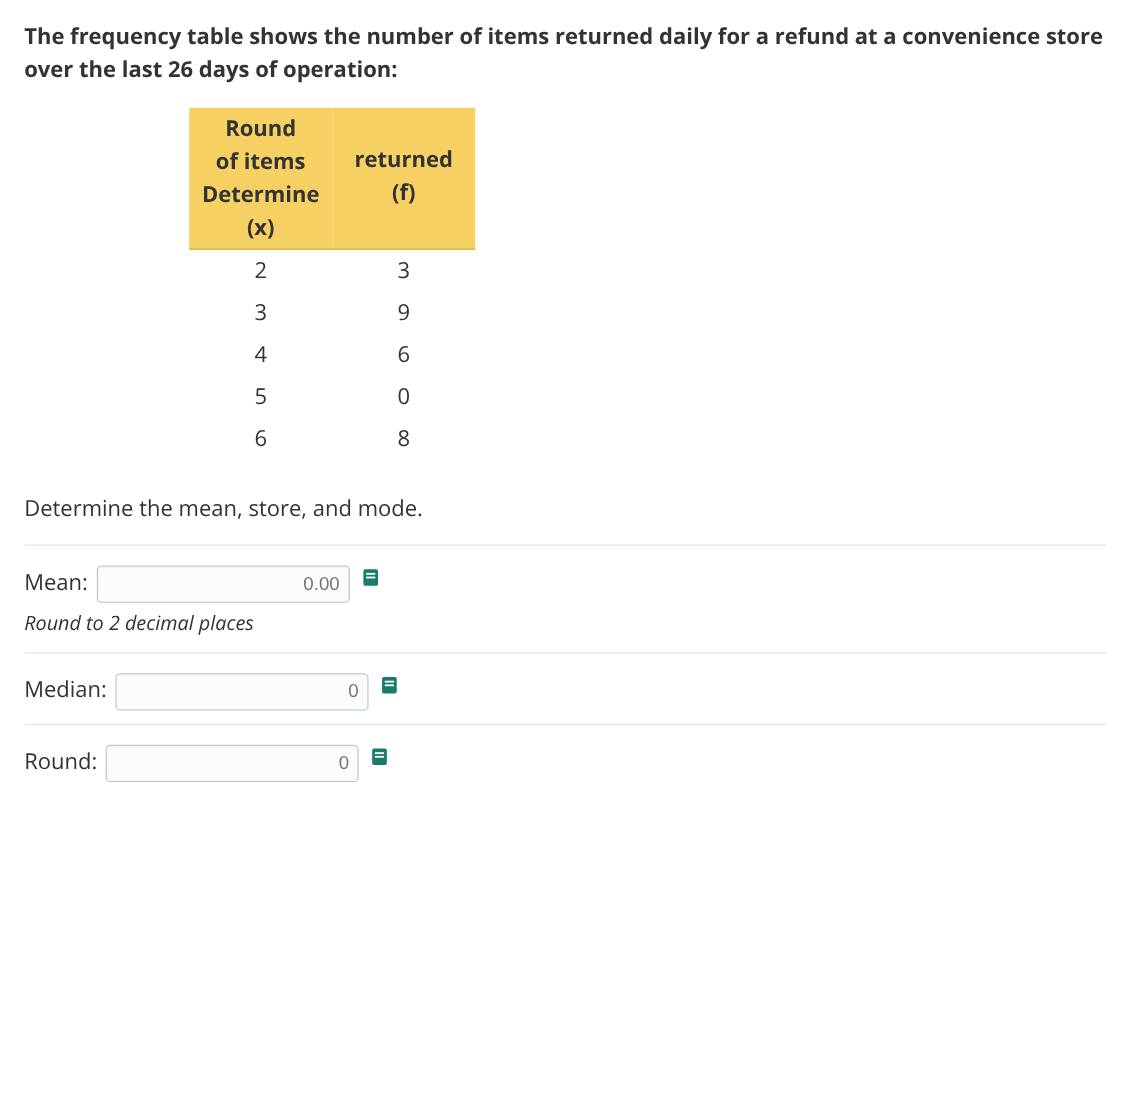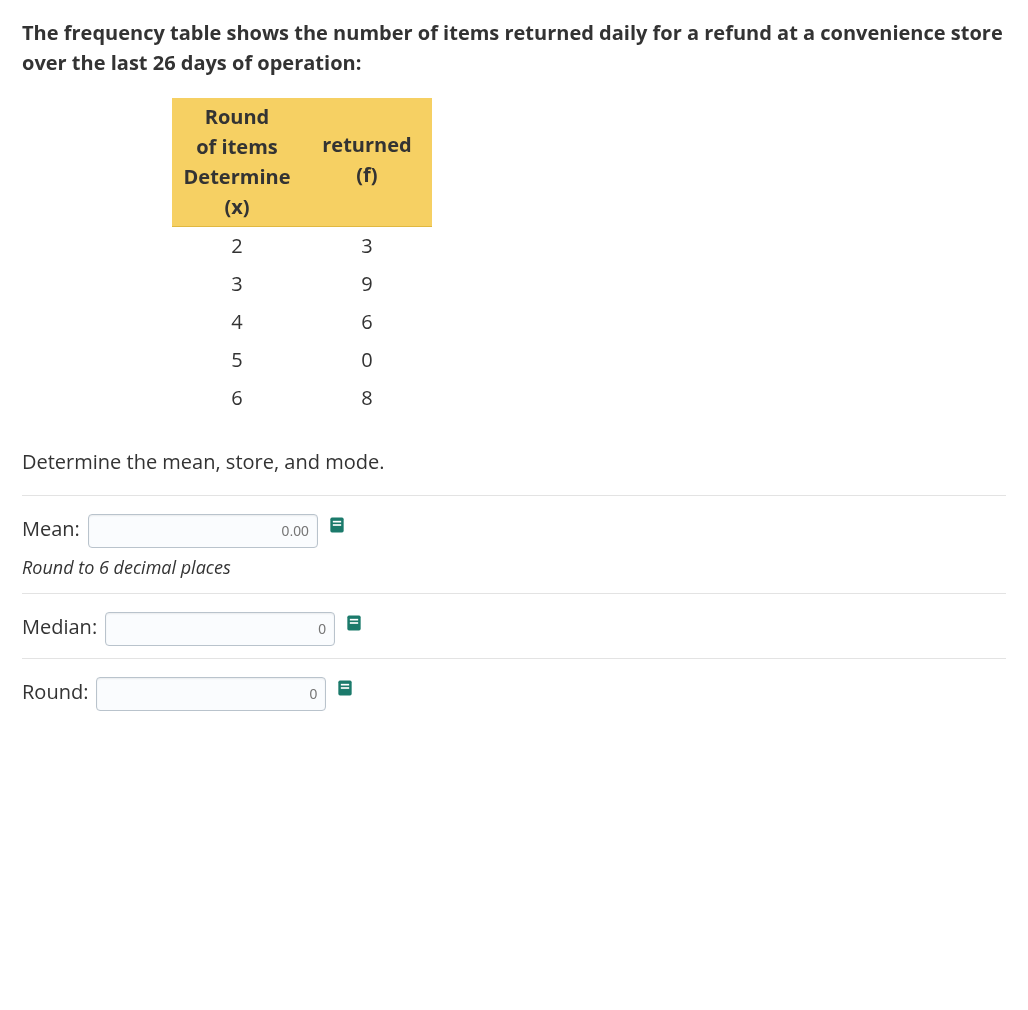--- a/index.html
+++ b/index.html
@@ -52,21 +52,21 @@
     font-size: 20px;
   }
   .answer-row input[type="text"] {
     width: 230px;
     height: 34px;
     border: 1px solid #b9c3cc;
     border-radius: 4px;
     background: #fafcfe;
     text-align: right;
     padding: 4px 8px;
-    font-size: 14px;
+    font-size: 17px;
     color: #777;
     box-shadow: inset 0 1px 2px rgba(0,0,0,0.07);
   }
   .hint {
     font-style: italic;
     font-size: 18px;
     margin: 6px 0 12px 0;
     color: #333;
   }
   .book-icon {
@@ -130,21 +130,21 @@
   <label>Mean:</label>
   <input type="text" placeholder="0.00" style="">
   <span class="book-icon">
     <svg width="20" height="20" viewBox="0 0 24 24">
         <rect x="4" y="3" width="16" height="18" rx="2" fill="#1b7a6b"></rect>
         <rect x="7" y="7" width="10" height="2" fill="#fff"></rect>
         <rect x="7" y="11" width="10" height="2" fill="#fff"></rect>
       </svg>
   </span>
 </div>
-<div class="hint">Round to 6 decimal places</div>
+<div class="hint">Round to 2 decimal places</div>
 
 <hr class="sep">
 
 <div class="answer-row">
   <label>Median:</label>
   <input type="text" placeholder="0" style="">
   <span class="book-icon">
     <svg width="20" height="20" viewBox="0 0 24 24">
         <rect x="4" y="3" width="16" height="18" rx="2" fill="#1b7a6b"></rect>
         <rect x="7" y="7" width="10" height="2" fill="#fff"></rect>

